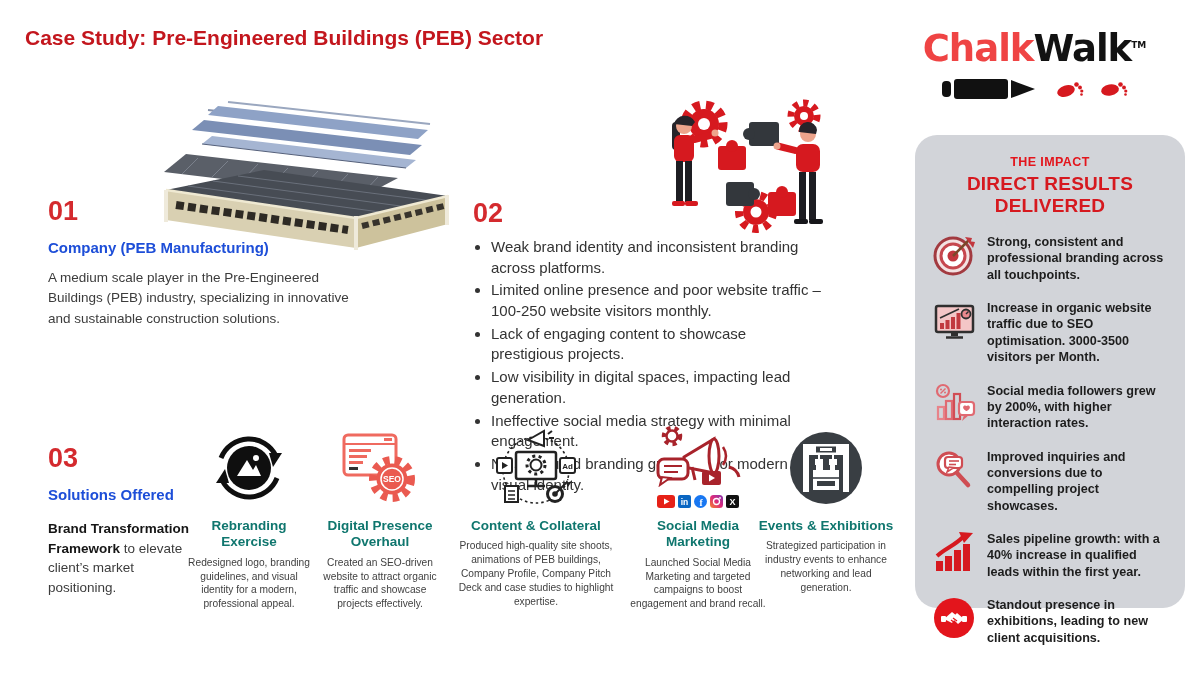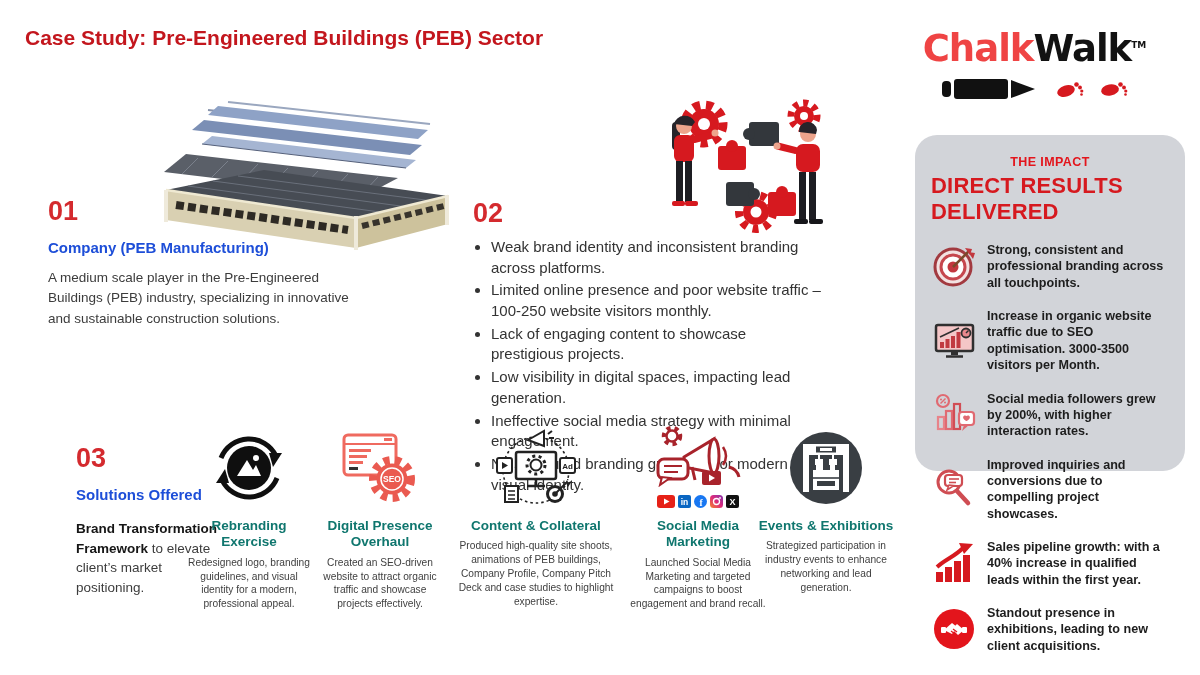--- a/index.html
+++ b/index.html
@@ -21,42 +21,42 @@
   .sec-body{font-size:13.5px;color:#3c3c3c;line-height:1.5;margin-top:12px;}
 
   .sec01{position:absolute;left:48px;top:198px;width:302px;}
   .building-img{position:absolute;left:158px;top:98px;width:300px;height:158px;}
 
   .sec02{position:absolute;left:473px;top:200px;width:348px;}
   .sec02 ul{margin:10px 0 0 0;padding-left:18px;}
   .sec02 li{font-size:15px;color:#333;line-height:1.38;margin-bottom:2px;}
   .illustration{position:absolute;left:660px;top:90px;width:178px;height:158px;}
 
-  .sec03{position:absolute;left:48px;top:445px;width:152px;margin-left:28px;}
+  .sec03{position:absolute;left:48px;top:445px;width:152px;}
   .sec03 .intro{font-size:13.5px;line-height:1.45;margin-top:16px;color:#3c3c3c;}
   .sec03 .intro b{color:#161616;}
 
   
   .sol{position:absolute;top:424px;text-align:center;}
   .sol-icon{height:88px;display:flex;flex-direction:column;align-items:center;justify-content:center;}
   .sol-title{font-size:13.5px;font-weight:bold;color:#0f766e;line-height:1.22;margin-top:6px;}
   .sol-desc{font-size:10.2px;color:#3f3f3f;line-height:1.35;margin-top:5px;}
   .sol-rebranding{left:184px;width:130px;}
   .sol-digital{left:315px;width:130px;}
   .sol-content{left:450px;width:172px;}
   .sol-social{left:627px;width:142px;}
   .sol-events{left:758px;width:136px;}
   .social-row{display:flex;gap:3px;justify-content:center;margin-top:3px;}
 
   
-  .impact{position:absolute;left:915px;top:135px;width:270px;height:336px;background:#d2d4d9;
+  .impact{position:absolute;left:915px;top:135px;width:270px;height:473px;background:#d2d4d9;
           border-radius:22px;padding:20px 16px 14px 16px;box-sizing:border-box;}
   .impact-kicker{text-align:center;color:#e3151c;font-weight:bold;font-size:12.5px;letter-spacing:.4px;}
-  .impact-heading{color:#d6191f;font-weight:800;font-size:22px;margin-top:4px;letter-spacing:.2px;}
-  .impact-item{display:flex;gap:10px;margin-top:15px;align-items:center;}
+  .impact-heading{text-align:center;color:#d6191f;font-weight:800;font-size:19px;margin-top:4px;letter-spacing:.2px;}
+  .impact-item{display:flex;gap:10px;margin-top:15px;align-items:flex-start;}
   .impact-icon{width:46px;height:46px;flex:0 0 46px;display:flex;align-items:center;justify-content:center;}
   .impact-text{font-size:12.6px;font-weight:bold;color:#1d1d1d;line-height:1.3;padding-top:2px;}
 </style>
 </head>
 <body>
 
 <div class="canvas">
 
   <div class="page-title">Case Study: Pre-Engineered Buildings (PEB) Sector</div>
 

